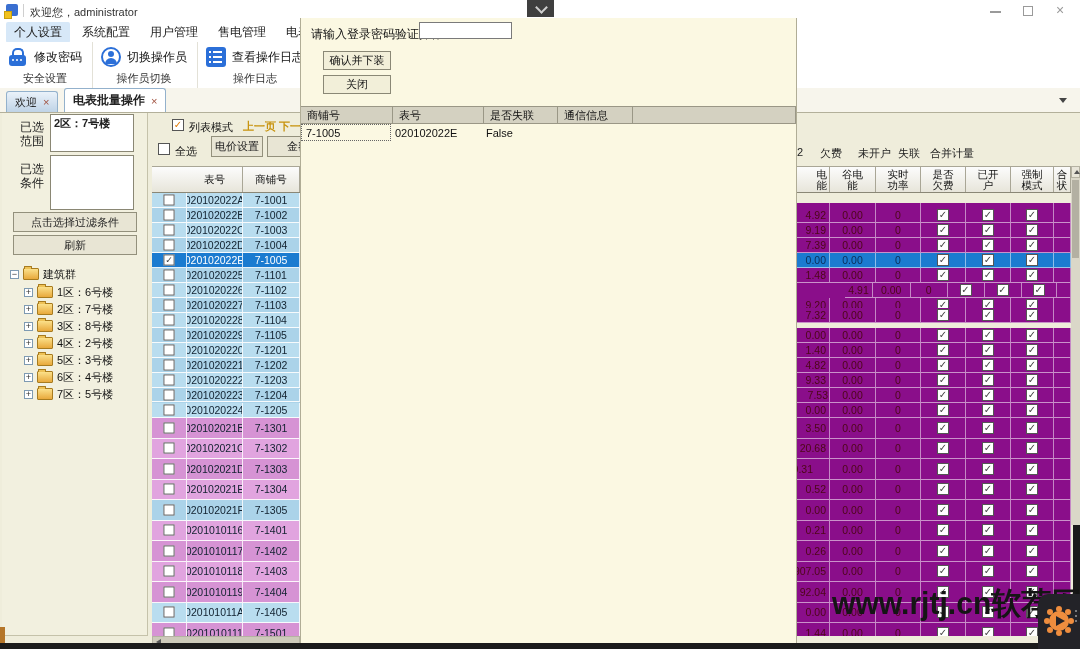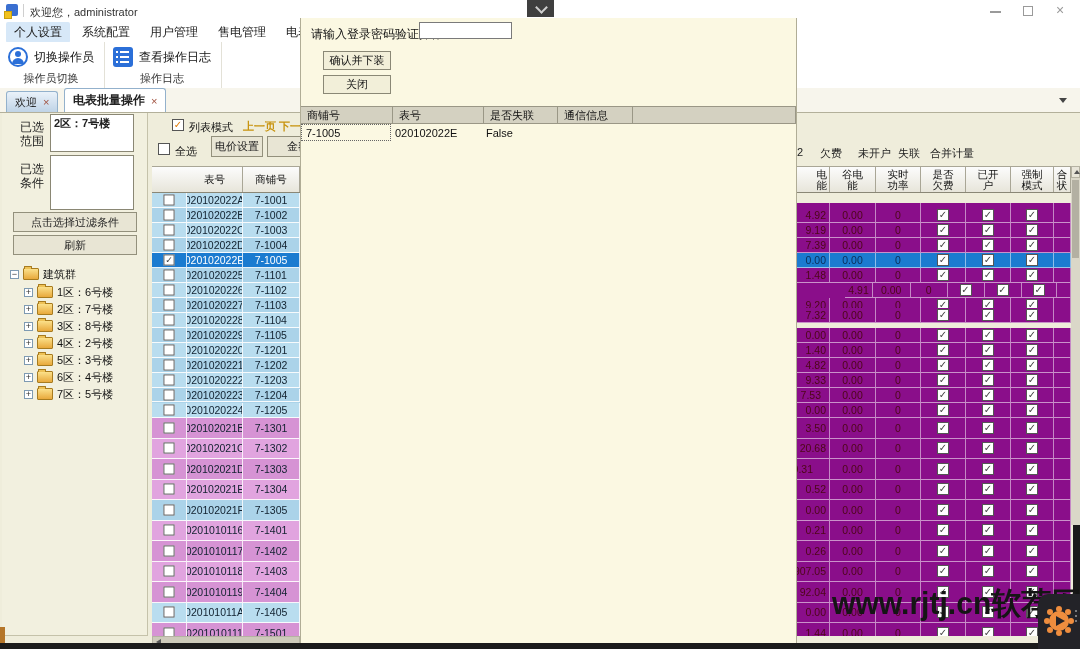--- a/index.html
+++ b/index.html
@@ -168,20 +168,31 @@
     <div class="mitem active">个人设置</div>
     <div class="mitem">系统配置</div>
     <div class="mitem">用户管理</div>
     <div class="mitem">售电管理</div>
     <div class="mitem">电表报表中心</div>
   </div>
 
 <div id="toolbar" class="abs">
   <div class="tgroup">
     <div class="tbtn">
+      <div class="ic ic-lock">
+          <i class="sh"></i>
+          <i class="bd"></i>
+          <i class="dt"></i>
+        </div>
+      <span>修改密码</span>
+    </div>
+    <div class="tgl">安全设置</div>
+  </div>
+  <div class="tgroup">
+    <div class="tbtn">
       <div class="ic ic-user">
           <i class="rg"></i>
           <i class="hd"></i>
           <i class="ts"></i>
         </div>
       <span>切换操作员</span>
     </div>
     <div class="tgl">操作员切换</div>
   </div>
   <div class="tgroup">
@@ -681,21 +692,21 @@
         </div>
         <div class="dcell" style="width: 45px;">
           <div class="cbx">✓</div>
         </div>
         <div class="dcell" style="width: 43px;">
           <div class="cbx">✓</div>
         </div>
         <div class="dcell" style="width: 17px;"></div>
       </div>
       <div class="drow" style="top: 195px; height: 15px; width: 274px; background: rgb(138, 14, 138);">
-        <div class="dcell" style="width: 33px; color: rgb(77, 7, 23); justify-content: flex-end; padding-right: 8px;">7.53</div>
+        <div class="dcell" style="width: 33px; color: rgb(77, 7, 23); justify-content: flex-end; padding-right: 1px;">7.53</div>
         <div class="dcell" style="width: 46px; color: rgb(77, 7, 23);">0.00</div>
         <div class="dcell" style="width: 45px; color: rgb(77, 7, 23);">0</div>
         <div class="dcell" style="width: 45px;">
           <div class="cbx">✓</div>
         </div>
         <div class="dcell" style="width: 45px;">
           <div class="cbx">✓</div>
         </div>
         <div class="dcell" style="width: 43px;">
           <div class="cbx">✓</div>

